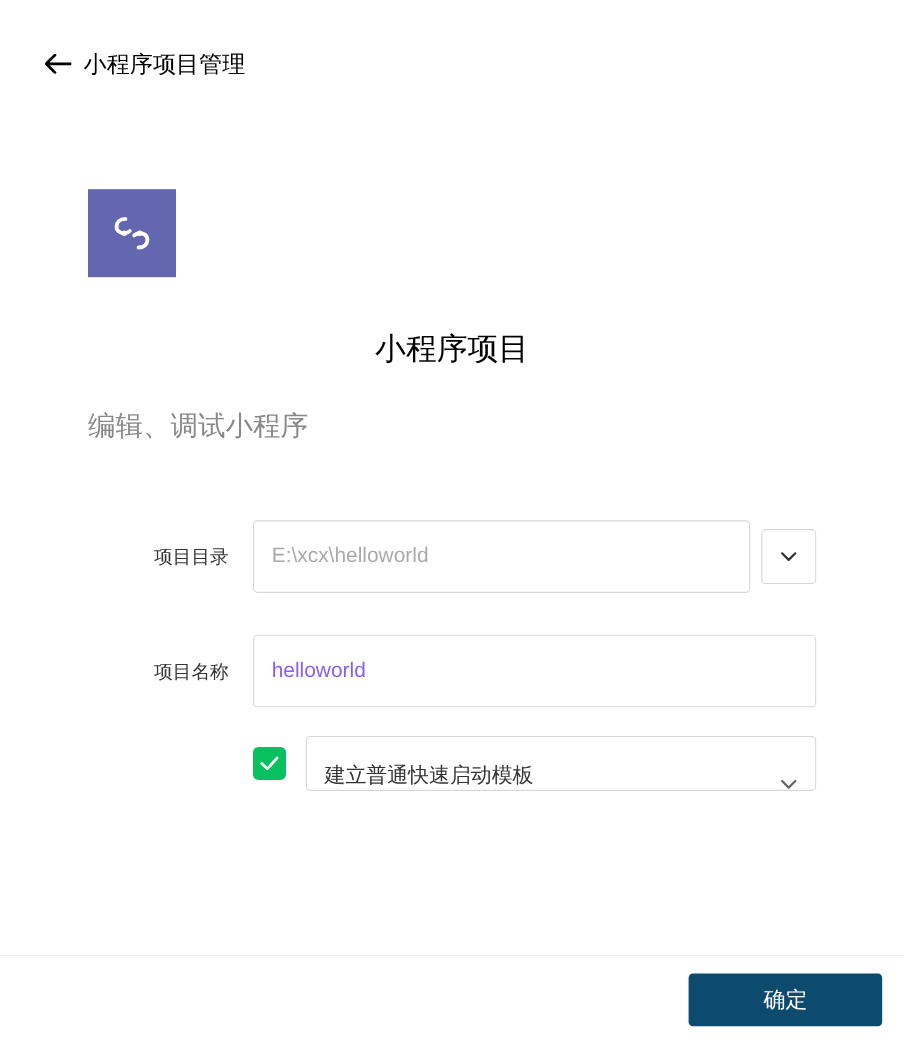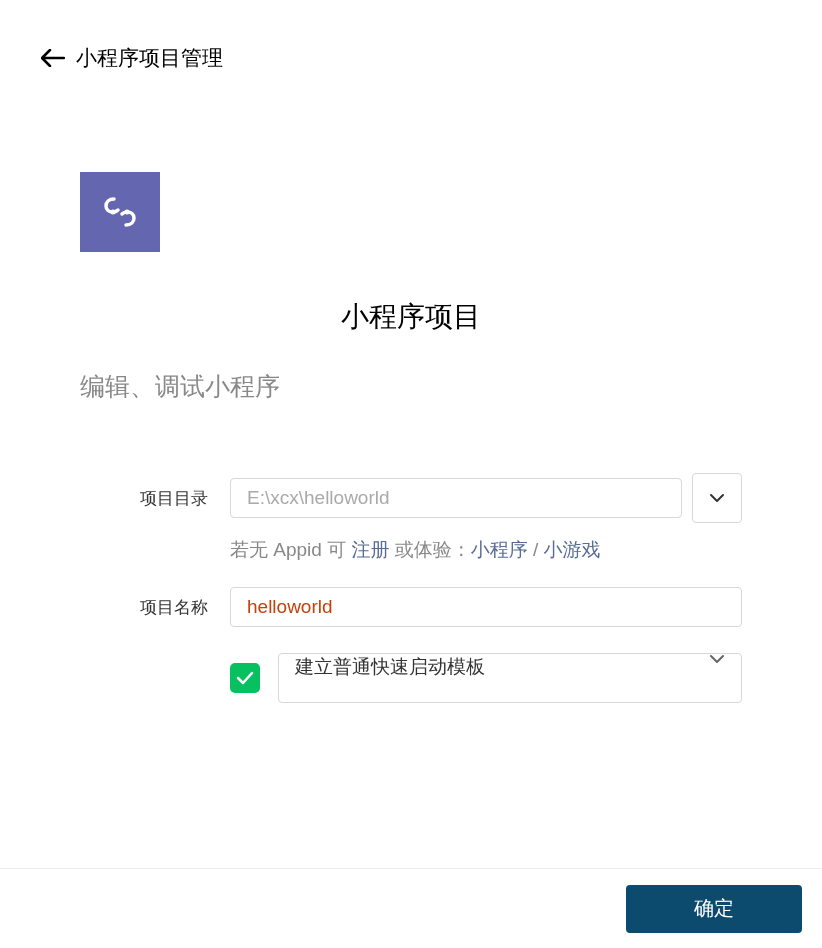--- a/index.html
+++ b/index.html
@@ -75,26 +75,26 @@
       padding-right: 22px;
     }
     .form-control {
       flex: 1;
       display: flex;
       align-items: center;
       gap: 10px;
     }
     .text-input {
       flex: 1;
-      height: 40px;
+      height: 66px;
       border: 1px solid #d8d8d8;
       border-radius: 4px;
       padding: 0 16px;
       font-size: 19px;
-      color: #c2410c;
+      color: #8b5cf6;
       outline: none;
     }
     .text-input::placeholder {
       color: #aaa;
     }
     .dropdown-btn {
       width: 50px;
       height: 50px;
       border: 1px solid #d8d8d8;
       border-radius: 4px;
@@ -143,21 +143,21 @@
       cursor: pointer;
       margin-right: 18px;
     }
     .select-box {
       flex: 1;
       height: 50px;
       border: 1px solid #d8d8d8;
       border-radius: 4px;
       padding: 0 16px;
       display: flex;
-      align-items: flex-start;
+      align-items: flex-end;
       justify-content: space-between;
       cursor: pointer;
       background: #fff;
     }
     .select-text {
       font-size: 19px;
       color: #333;
     }
     .footer {
       position: absolute;
@@ -214,23 +214,20 @@
           <svg width="16" height="10" viewBox="0 0 16 10">
             <path d="M2 2 L8 8 L14 2" stroke="#333" stroke-width="2" fill="none" stroke-linecap="round" stroke-linejoin="round"></path>
           </svg>
         </button>
       </div>
     </div>
 
 
     <div class="hint-row">
       <div class="hint-spacer"></div>
-      <div class="hint-text">
-        <span>若无 Appid 可 </span><a>注册</a><span> 或体验：</span><a>小程序</a><span class="sep"> / </span><a>小游戏</a>
-      </div>
     </div>
 
     <div class="form-row">
       <div class="form-label">项目名称</div>
       <div class="form-control">
         <input type="text" class="text-input" value="helloworld" style="">
       </div>
     </div>
 
     <div class="template-row">

